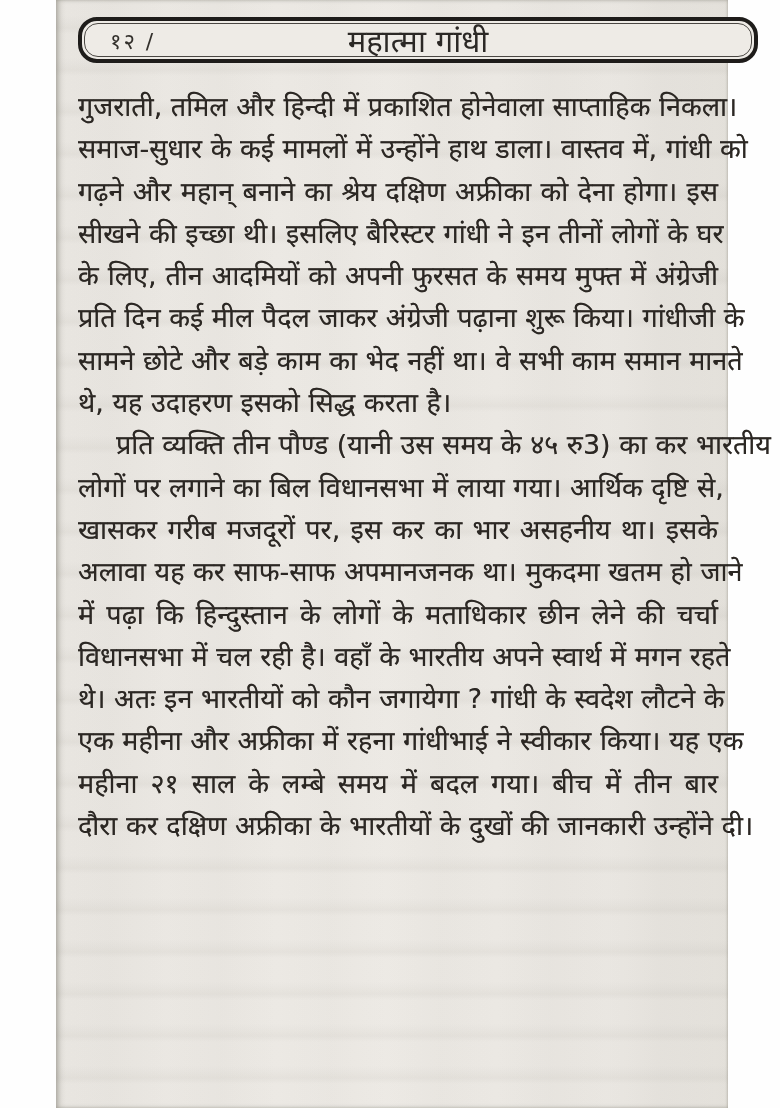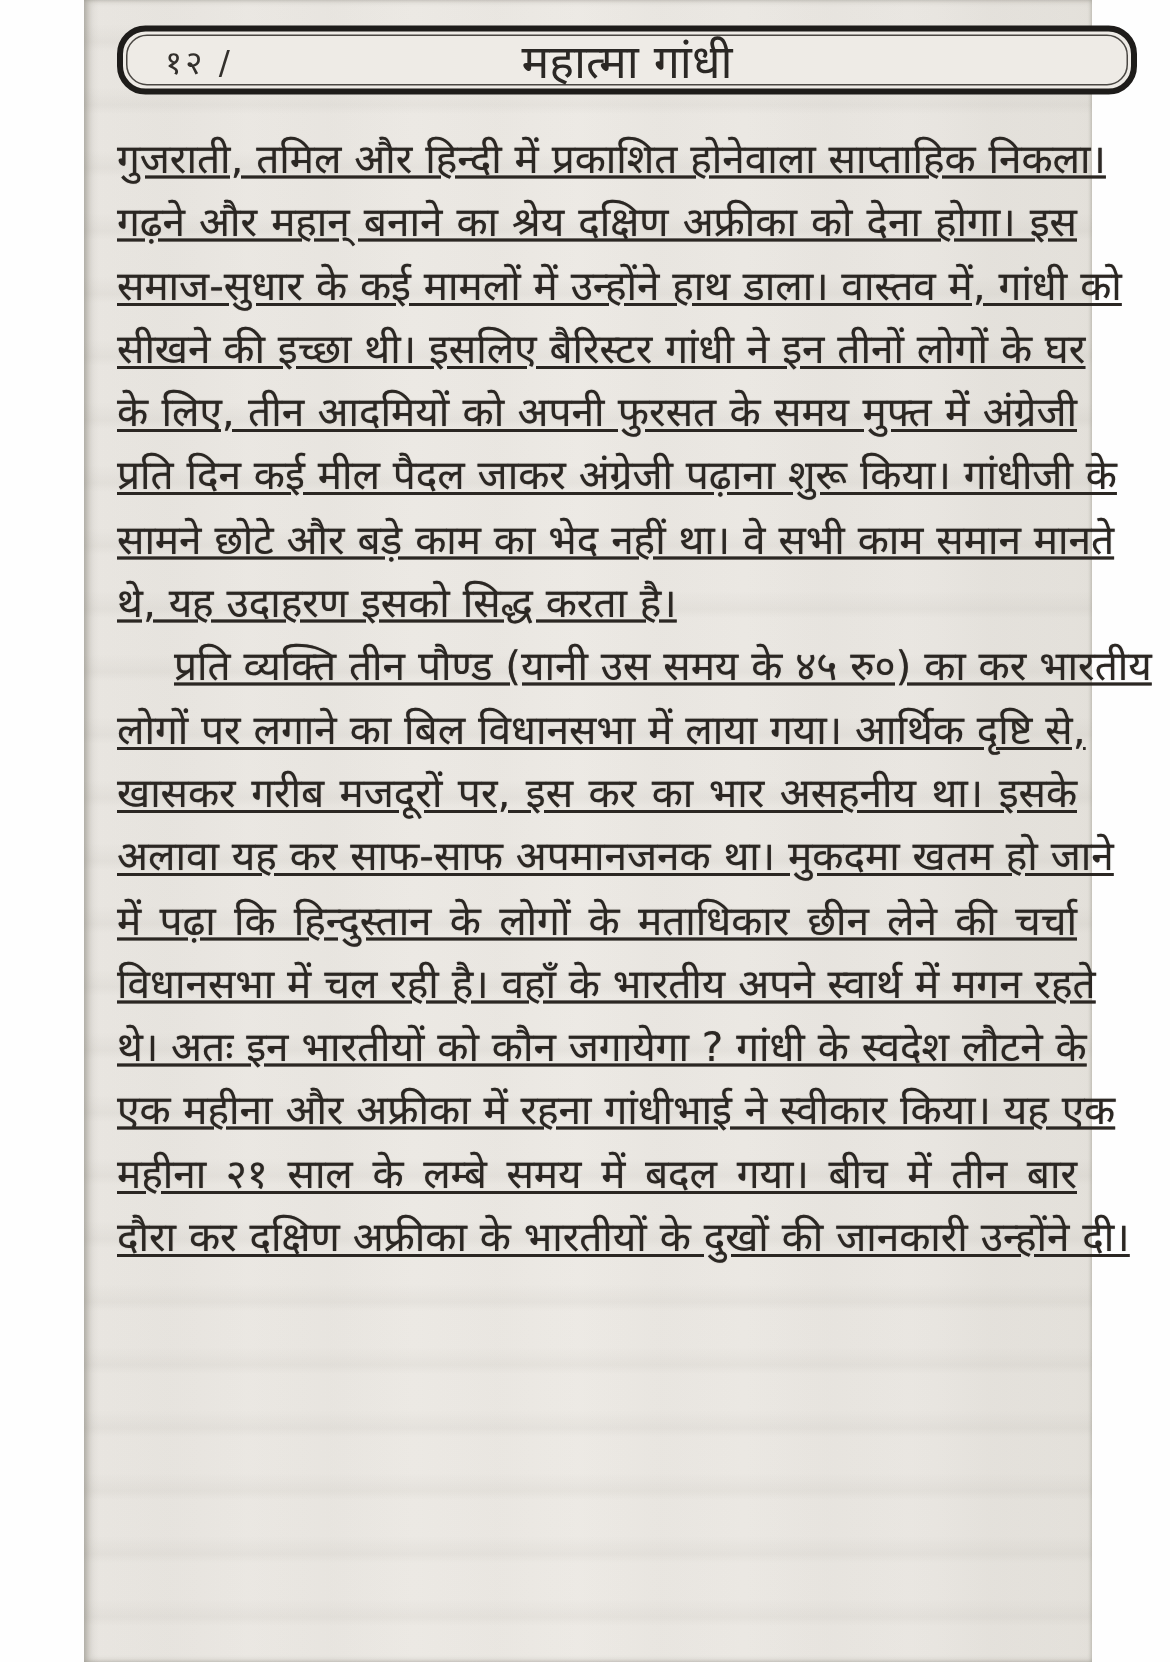--- a/index.html
+++ b/index.html
@@ -85,21 +85,20 @@
   
   .body-text {
     position: absolute;
     left: 22px;
     top: 86px;
     width: 640px;
     z-index: 1;
     color: #2b2723;
     font-size: 27px;
     text-shadow: 0 0 0.6px rgba(43,39,35,0.55);
-    text-decoration: underline;
   }
   .para { margin: 0; }
   .line {
     height: 42.3px;
     line-height: 42.3px;
     text-align: justify;
     text-align-last: justify;
     white-space: nowrap;
     overflow: visible;
   }
@@ -118,30 +117,30 @@
 
   <div class="header-box">
     <span class="inner-line"></span>
     <span class="header-page-number">१२ /</span>
     <span class="header-title">महात्मा गांधी</span>
   </div>
 
   <div class="body-text">
     <div class="para">
         <div class="line">गुजराती, तमिल और हिन्दी में प्रकाशित होनेवाला साप्ताहिक निकला।</div>
+        <div class="line">समाज-सुधार के कई मामलों में उन्होंने हाथ डाला। वास्तव में, गांधी को</div>
         <div class="line">गढ़ने और महान् बनाने का श्रेय दक्षिण अफ्रीका को देना होगा। इस</div>
-        <div class="line">समाज-सुधार के कई मामलों में उन्होंने हाथ डाला। वास्तव में, गांधी को</div>
         <div class="line">सीखने की इच्छा थी। इसलिए बैरिस्टर गांधी ने इन तीनों लोगों के घर</div>
         <div class="line">के लिए, तीन आदमियों को अपनी फुरसत के समय मुफ्त में अंग्रेजी</div>
         <div class="line">प्रति दिन कई मील पैदल जाकर अंग्रेजी पढ़ाना शुरू किया। गांधीजी के</div>
         <div class="line">सामने छोटे और बड़े काम का भेद नहीं था। वे सभी काम समान मानते</div>
         <div class="line last">थे, यह उदाहरण इसको सिद्ध करता है।</div>
       </div>
     <div class="para indented">
-        <div class="line">प्रति व्यक्ति तीन पौण्ड (यानी उस समय के ४५ रु०) का कर भारतीय</div>
+        <div class="line">प्रति व्यक्ति तीन पौण्ड (यानी उस समय के ४५ रु3) का कर भारतीय</div>
         <div class="line">लोगों पर लगाने का बिल विधानसभा में लाया गया। आर्थिक दृष्टि से,</div>
         <div class="line">खासकर गरीब मजदूरों पर, इस कर का भार असहनीय था। इसके</div>
         <div class="line">अलावा यह कर साफ-साफ अपमानजनक था। मुकदमा खतम हो जाने</div>
         <div class="line">में पढ़ा कि हिन्दुस्तान के लोगों के मताधिकार छीन लेने की चर्चा</div>
         <div class="line">विधानसभा में चल रही है। वहाँ के भारतीय अपने स्वार्थ में मगन रहते</div>
         <div class="line">थे। अतः इन भारतीयों को कौन जगायेगा ? गांधी के स्वदेश लौटने के</div>
         <div class="line">एक महीना और अफ्रीका में रहना गांधीभाई ने स्वीकार किया। यह एक</div>
         <div class="line">महीना २१ साल के लम्बे समय में बदल गया। बीच में तीन बार</div>
         <div class="line last">दौरा कर दक्षिण अफ्रीका के भारतीयों के दुखों की जानकारी उन्होंने दी।</div>
       </div>

